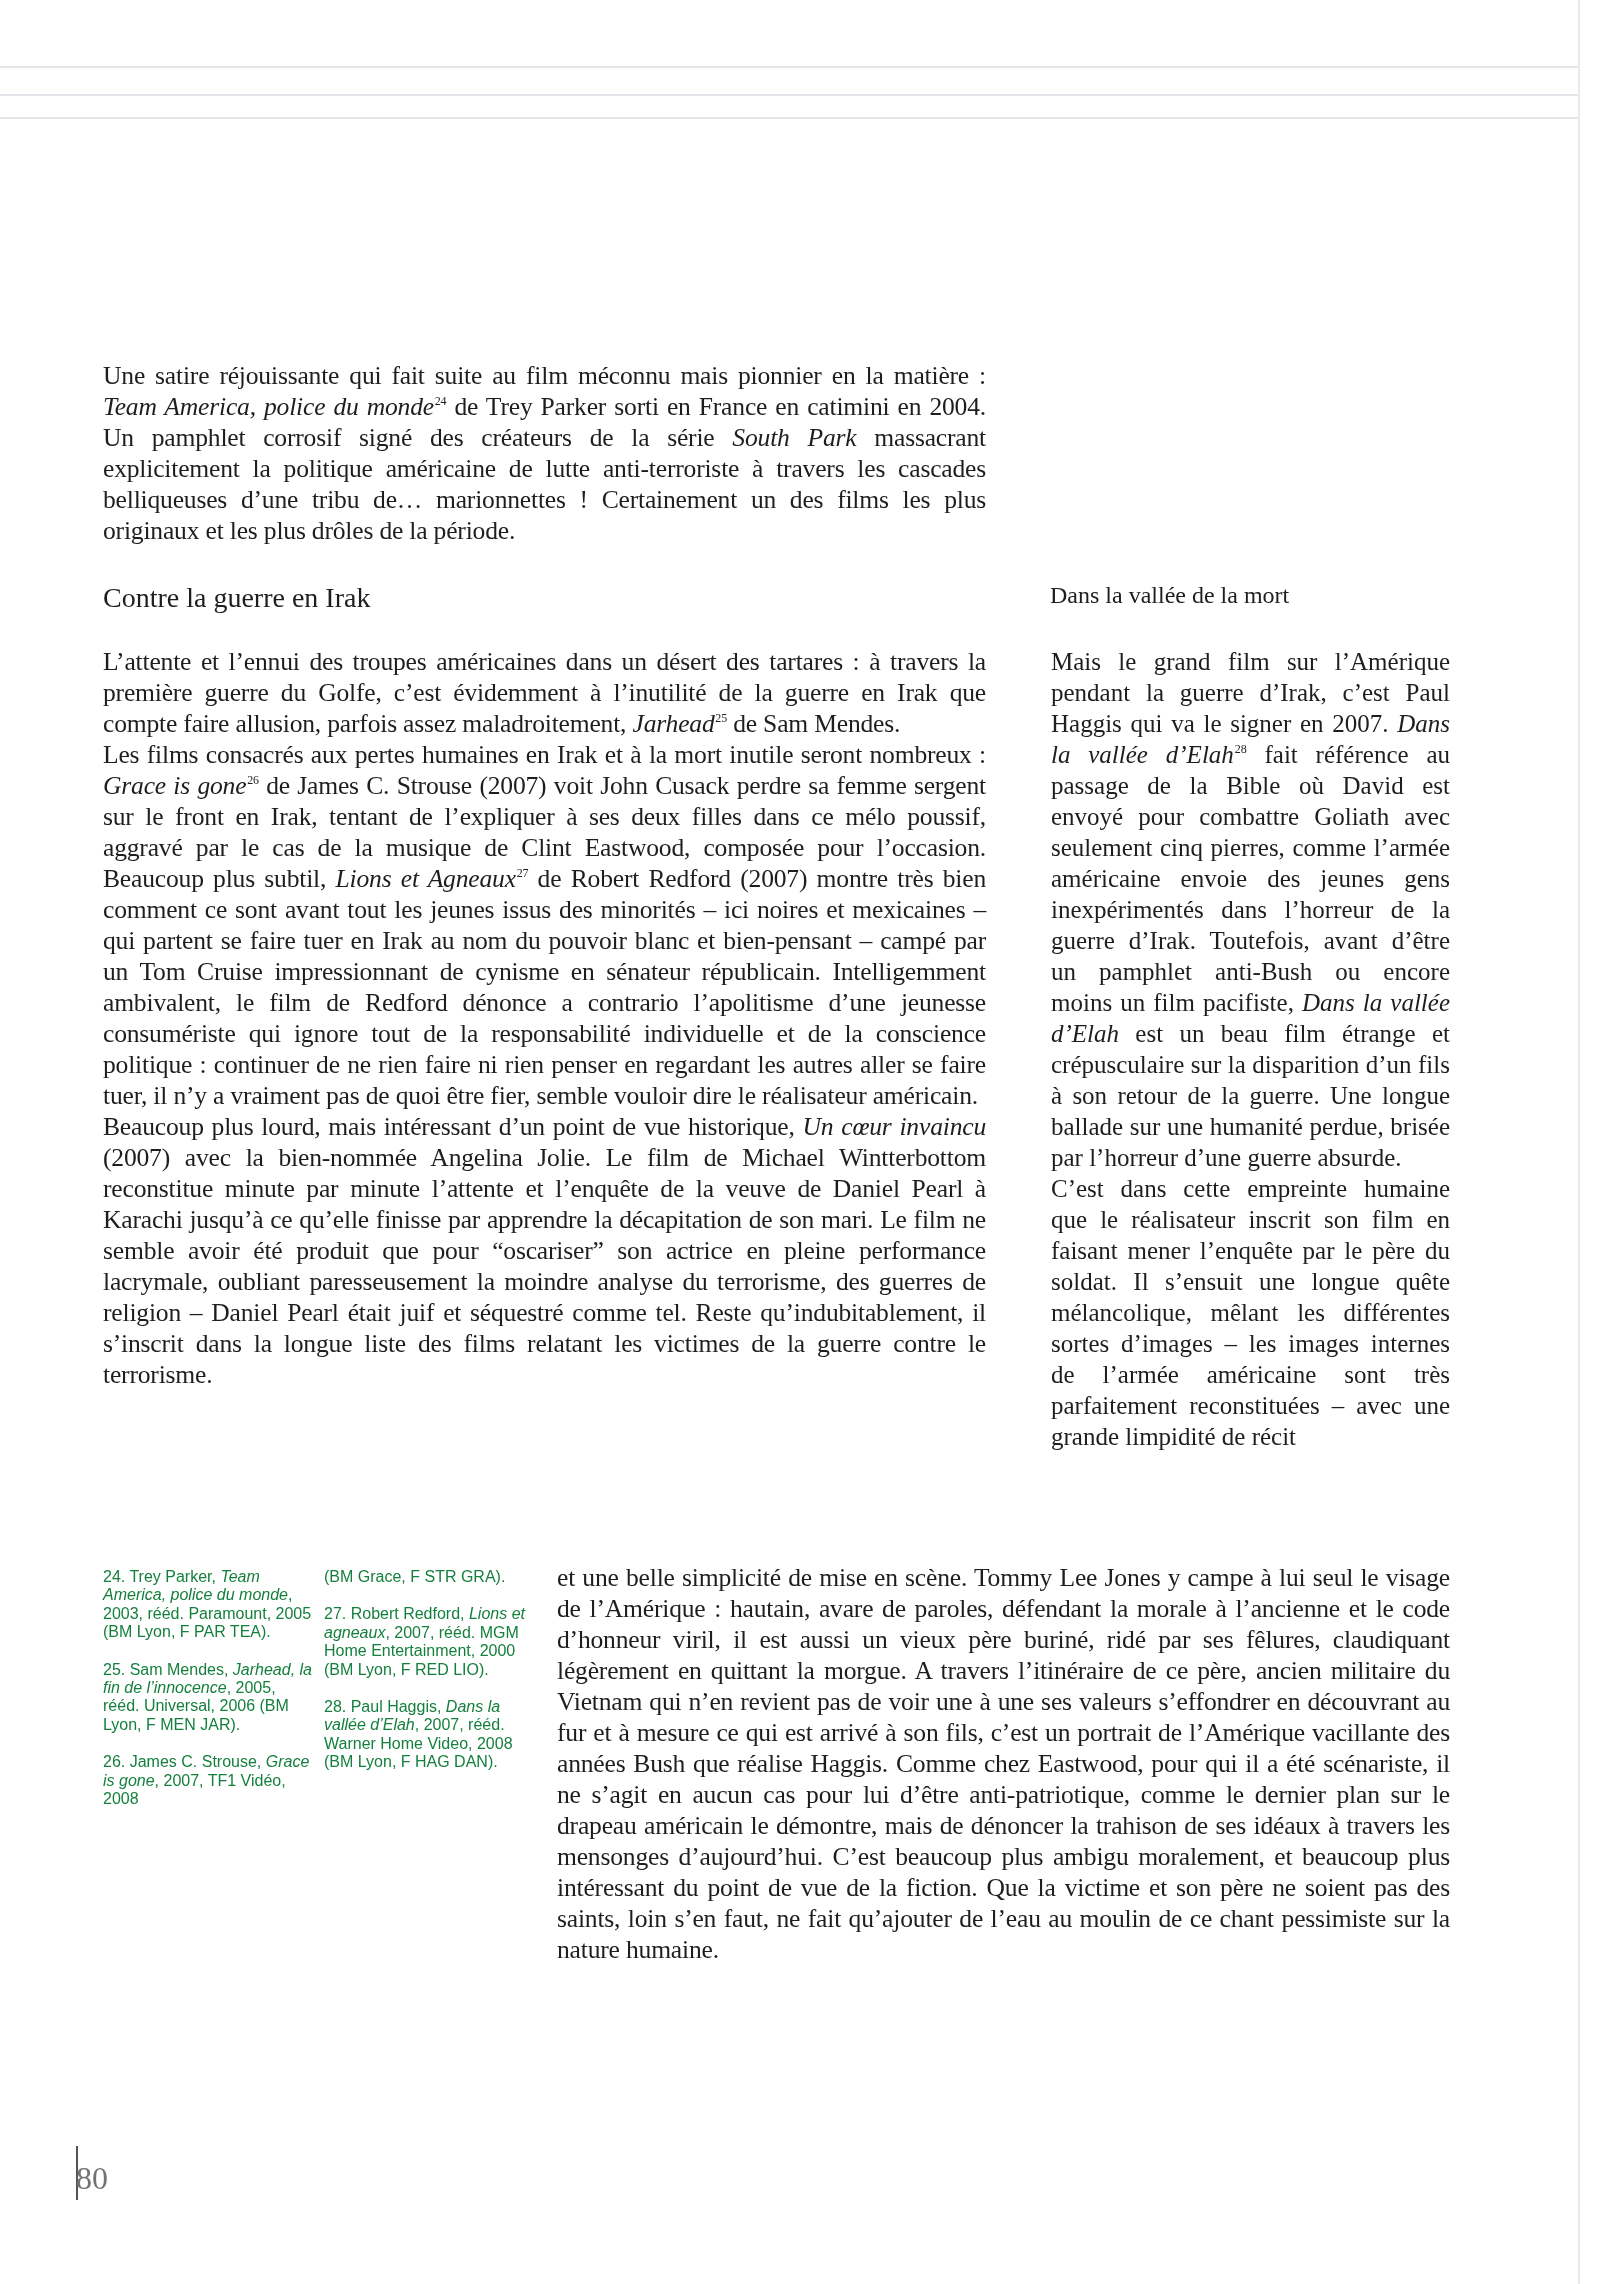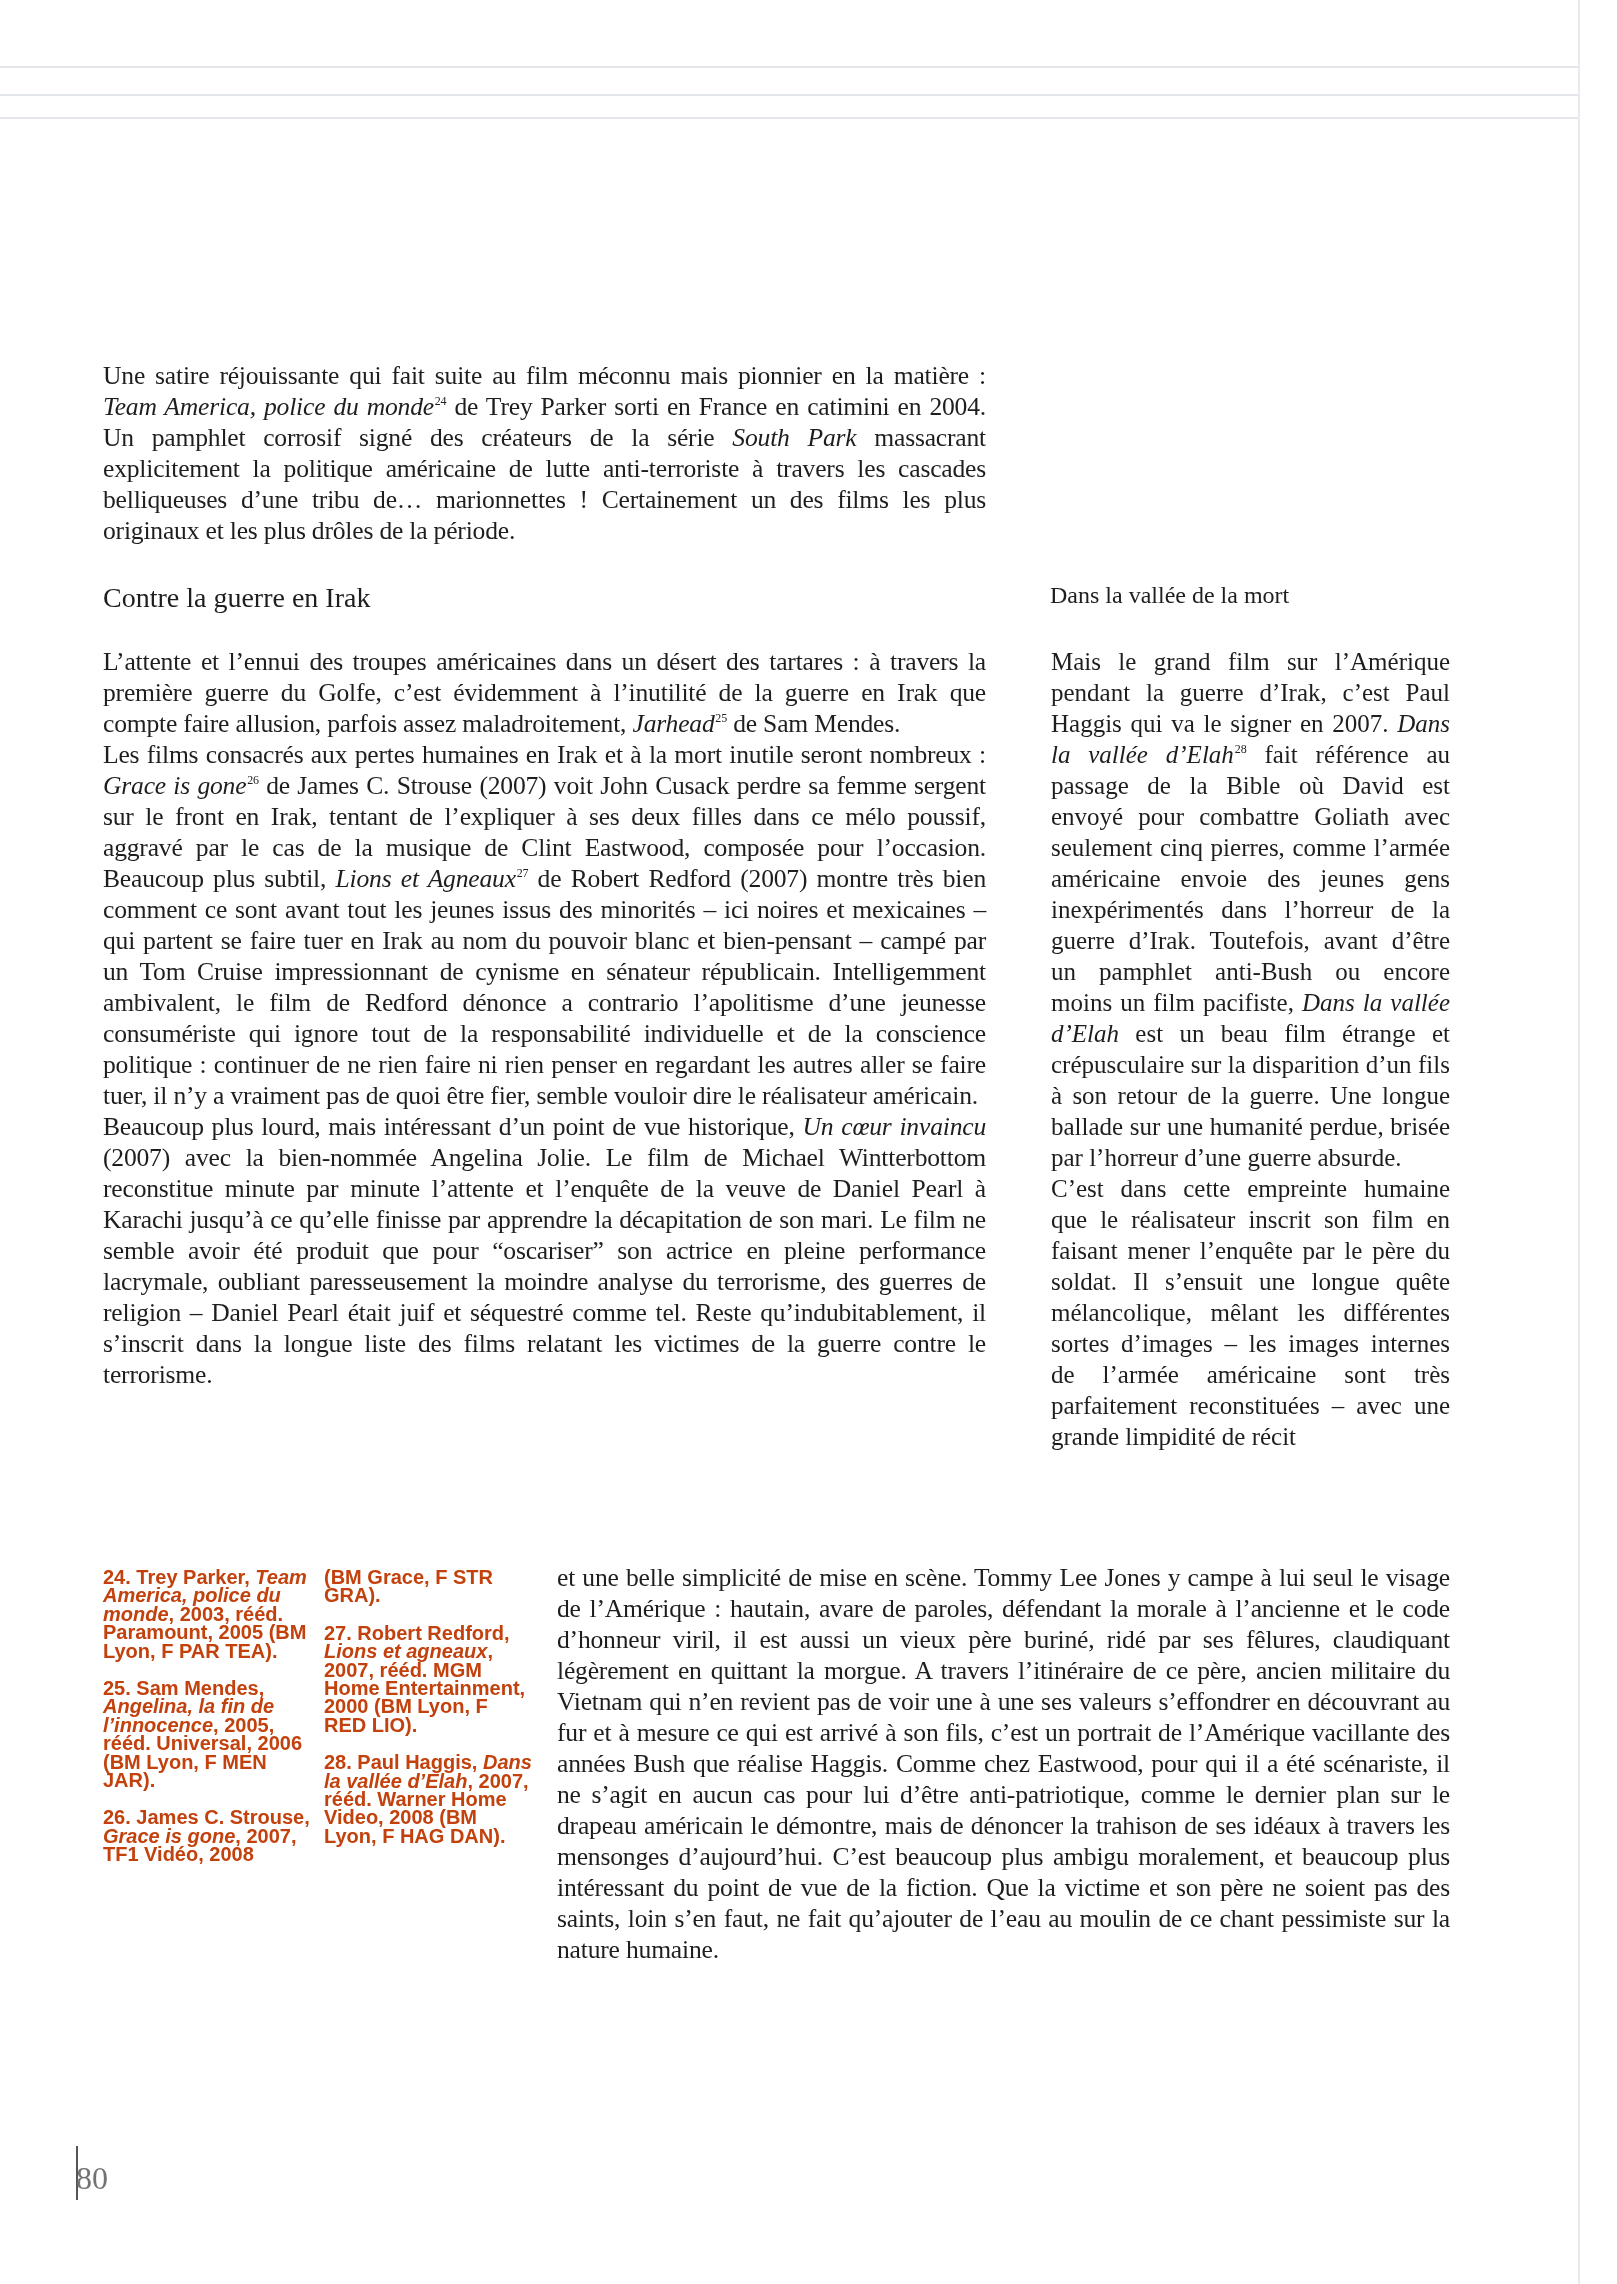--- a/index.html
+++ b/index.html
@@ -10,21 +10,21 @@
     .sans { font-family: "Liberation Sans", "DejaVu Sans", sans-serif; }
     .block { position: absolute; font-size: 25.6px; line-height: 31px; text-align: justify; letter-spacing: -0.2px; }
     .block p { margin: 0; }
     .intro { left: 103px; top: 360px; width: 883px; }
     .h-left { position: absolute; left: 103px; top: 582px; font-size: 28px; }
     .h-right { position: absolute; left: 1050px; top: 582px; font-size: 24px; }
     .left-col { left: 103px; top: 646px; width: 883px; }
     .right-col { left: 1051px; top: 646px; width: 399px; font-size: 25px; letter-spacing: 0; }
     .bottom-col { left: 557px; top: 1562px; width: 893px; }
     sup { font-size: 12px; line-height: 0; vertical-align: 9.8px; margin-left: 0.8px; }
-    .fn-col { position: absolute; font-size: 20px; line-height: 18.4px; color: #c2410c; font-weight: bold; }
+    .fn-col { position: absolute; font-size: 16px; line-height: 18.4px; color: #15803d; }
     .fn-col p { margin: 0 0 19px 0; }
     .fn-a { left: 103px; top: 1568px; width: 211px; }
     .fn-b { left: 324px; top: 1568px; width: 211px; }
     .page-num { position: absolute; left: 76px; top: 2160px; font-size: 32px; color: #737373; }
     .page-bar { position: absolute; left: 76px; top: 2146px; width: 1.5px; height: 54px; background: #555; }
   </style>
 </head>
 <body>
 
 <div class="rule-h" style="top:66px;"></div>
@@ -47,21 +47,21 @@
 <div class="block serif right-col">
     <p><span>Mais le grand film sur l’Amérique pendant la guerre d’Irak, c’est Paul Haggis qui va le signer en 2007. </span><i>Dans la vallée d’Elah</i><sup>28</sup><span> fait référence au passage de la Bible où David est envoyé pour combattre Goliath avec seulement cinq pierres, comme l’armée américaine envoie des jeunes gens inexpérimentés dans l’horreur de la guerre d’Irak. Toutefois, avant d’être un pamphlet anti-Bush ou encore moins un film pacifiste, </span><i>Dans la vallée d’Elah</i><span> est un beau film étrange et crépusculaire sur la disparition d’un fils à son retour de la guerre. Une longue ballade sur une humanité perdue, brisée par l’horreur d’une guerre absurde.</span></p>
     <p><span>C’est dans cette empreinte humaine que le réalisateur inscrit son film en faisant mener l’enquête par le père du soldat. Il s’ensuit une longue quête mélancolique, mêlant les différentes sortes d’images – les images internes de l’armée américaine sont très parfaitement reconstituées – avec une grande limpidité de récit</span></p>
   </div>
 <div class="block serif bottom-col">
     <p><span>et une belle simplicité de mise en scène. Tommy Lee Jones y campe à lui seul le visage de l’Amérique : hautain, avare de paroles, défendant la morale à l’ancienne et le code d’honneur viril, il est aussi un vieux père buriné, ridé par ses fêlures, claudiquant légèrement en quittant la morgue. A travers l’itinéraire de ce père, ancien militaire du Vietnam qui n’en revient pas de voir une à une ses valeurs s’effondrer en découvrant au fur et à mesure ce qui est arrivé à son fils, c’est un portrait de l’Amérique vacillante des années Bush que réalise Haggis. Comme chez Eastwood, pour qui il a été scénariste, il ne s’agit en aucun cas pour lui d’être anti-patriotique, comme le dernier plan sur le drapeau américain le démontre, mais de dénoncer la trahison de ses idéaux à travers les mensonges d’aujourd’hui. C’est beaucoup plus ambigu moralement, et beaucoup plus intéressant du point de vue de la fiction. Que la victime et son père ne soient pas des saints, loin s’en faut, ne fait qu’ajouter de l’eau au moulin de ce chant pessimiste sur la nature humaine.</span></p>
   </div>
 
 <div class="fn-col sans fn-a">
     <p><span>24. Trey Parker, </span><i>Team America, police du monde</i><span>, 2003, rééd. Paramount, 2005 (BM Lyon, F PAR TEA).</span></p>
-    <p><span>25. Sam Mendes, </span><i>Angelina, la fin de l’innocence</i><span>, 2005, rééd. Universal, 2006 (BM Lyon, F MEN JAR).</span></p>
+    <p><span>25. Sam Mendes, </span><i>Jarhead, la fin de l’innocence</i><span>, 2005, rééd. Universal, 2006 (BM Lyon, F MEN JAR).</span></p>
     <p><span>26. James C. Strouse, </span><i>Grace is gone</i><span>, 2007, TF1 Vidéo, 2008</span></p>
   </div>
 <div class="fn-col sans fn-b">
     <p><span>(BM Grace, F STR GRA).</span></p>
     <p><span>27. Robert Redford, </span><i>Lions et agneaux</i><span>, 2007, rééd. MGM Home Entertainment, 2000 (BM Lyon, F RED LIO).</span></p>
     <p><span>28. Paul Haggis, </span><i>Dans la vallée d’Elah</i><span>, 2007, rééd. Warner Home Video, 2008 (BM Lyon, F HAG DAN).</span></p>
   </div>
 
 <div class="page-bar"></div>
 <div class="page-num serif">80</div>

